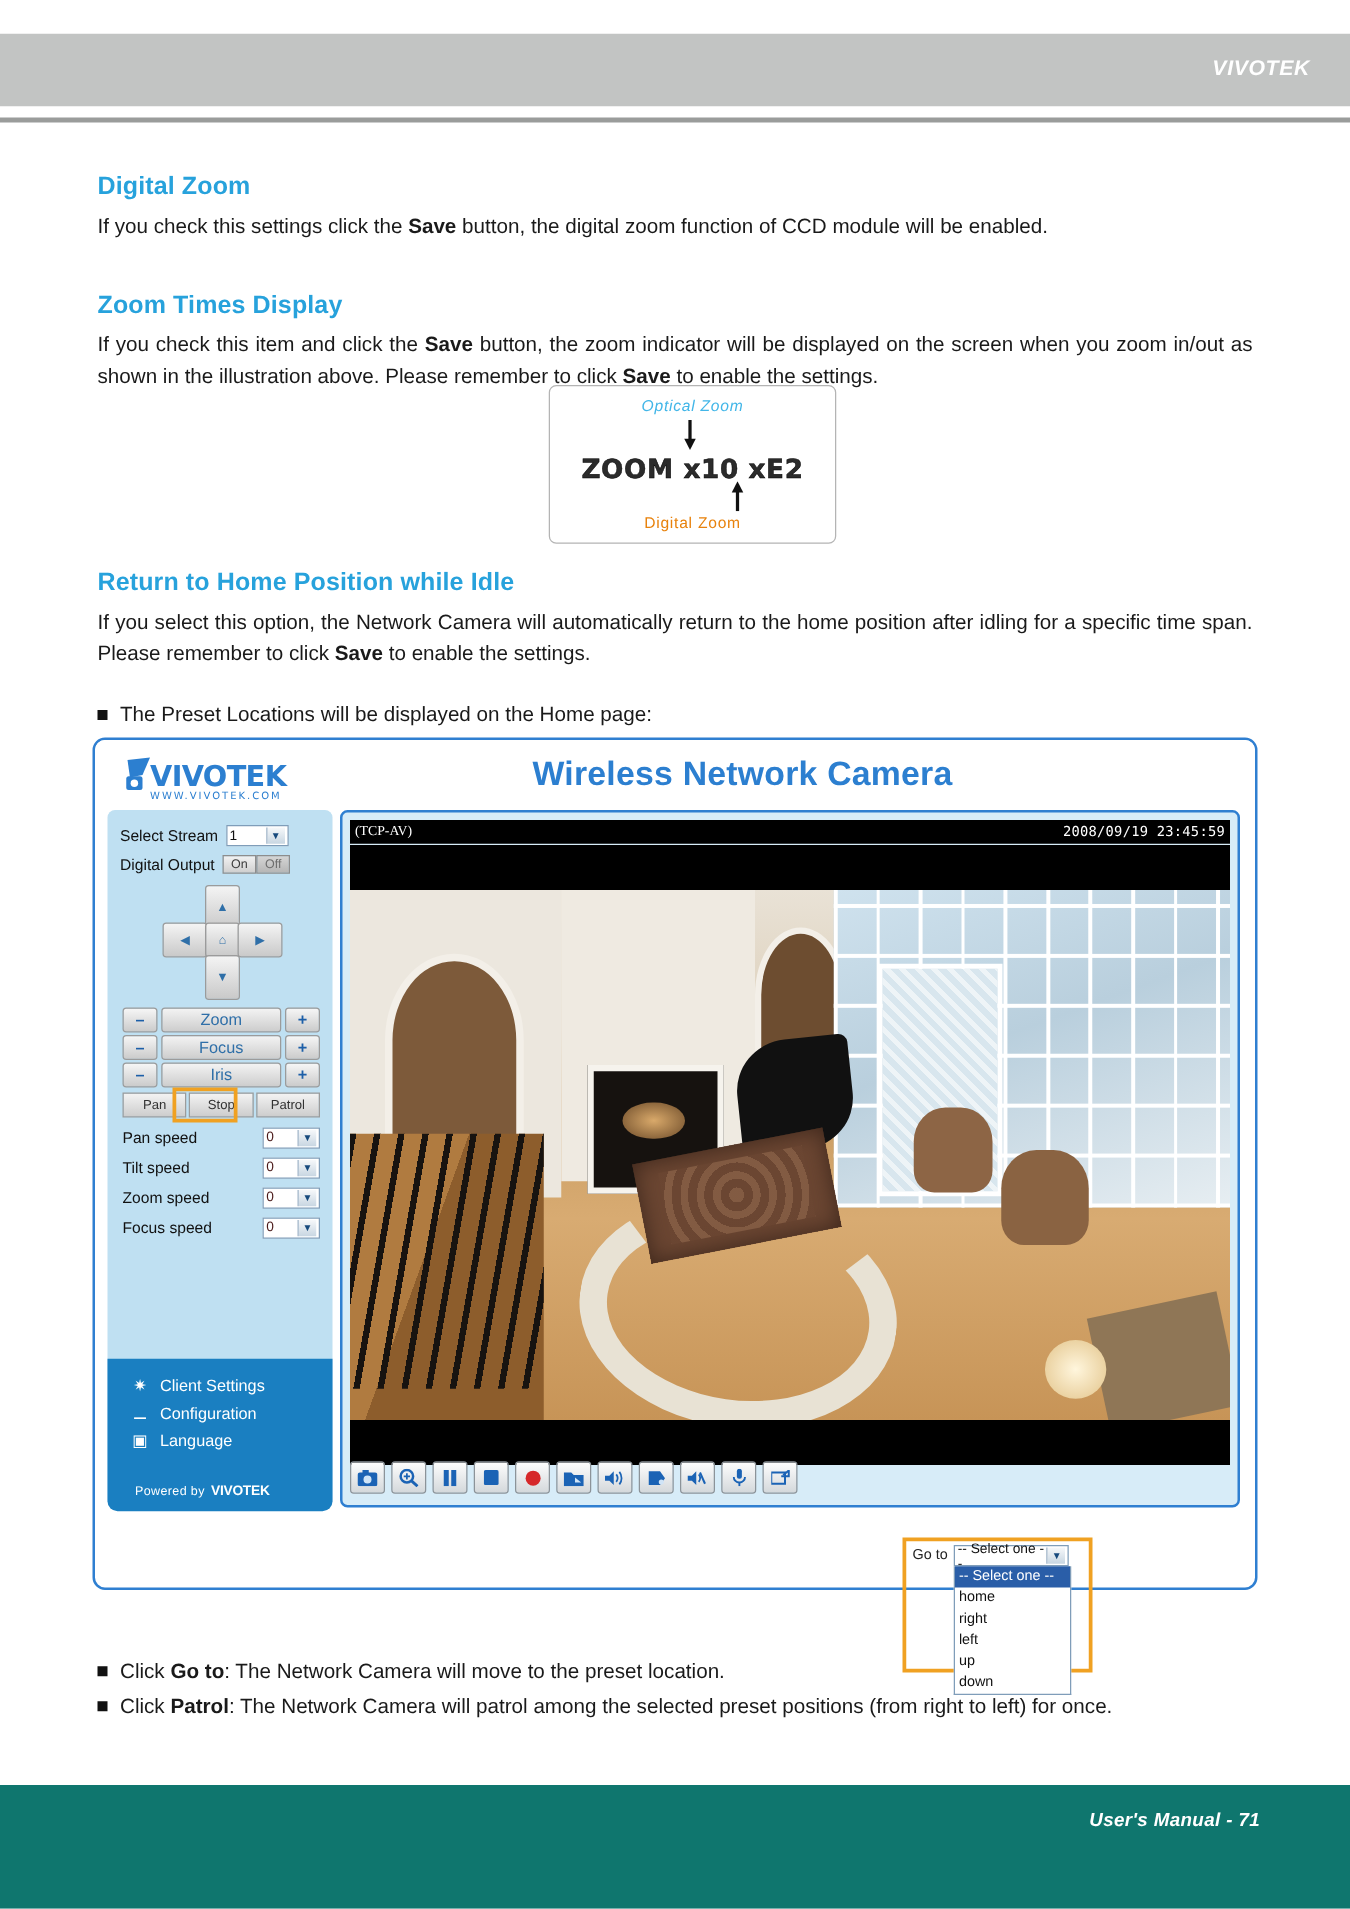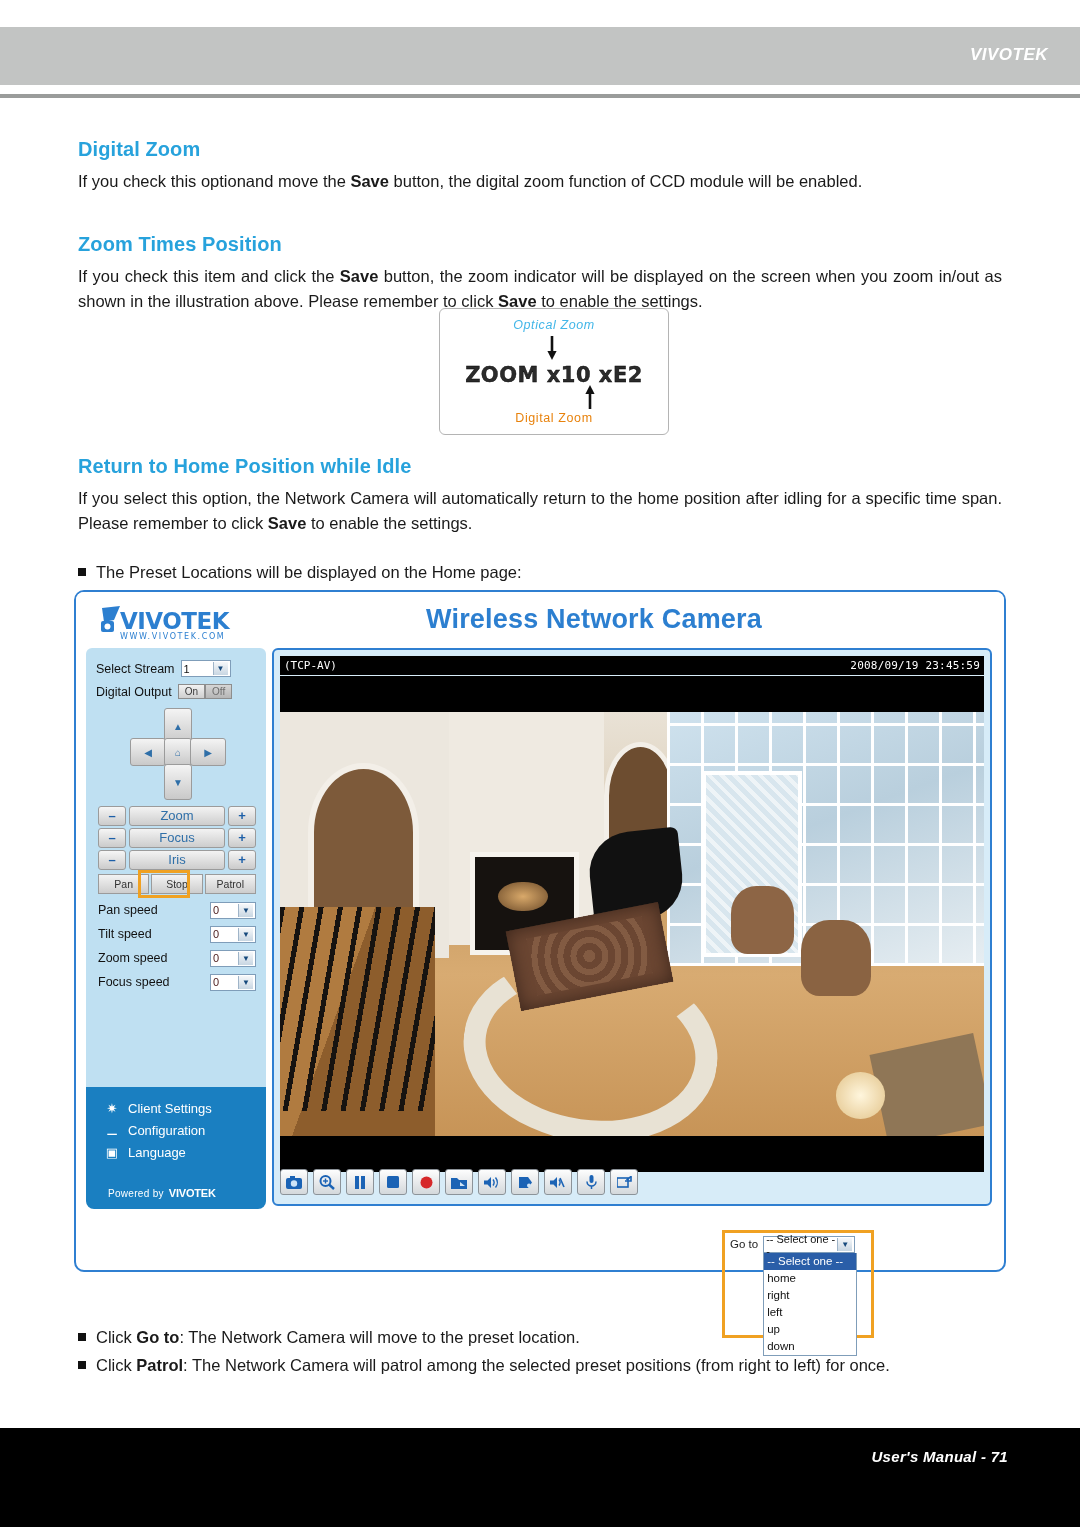--- a/index.html
+++ b/index.html
@@ -19,21 +19,21 @@
     position:absolute;right:32px;top:18px;
     font-size:17px;font-weight:bold;font-style:italic;
     letter-spacing:.5px;color:#ffffff;
   }
   #header-rule{
     position:absolute;left:0;top:94px;width:1080px;height:4px;
     background:#9a9c9b;
   }
   #footer-bar{
     position:absolute;left:0;top:1428px;width:1080px;height:99px;
-    background:#000000;
+    background:#0f766e;
   }
   #footer-text{
     position:absolute;right:72px;top:20px;
     font-size:15px;font-style:italic;font-weight:bold;color:#ffffff;
     letter-spacing:.3px;
   }
 
   
   .content{position:absolute;left:78px;top:0;width:924px;}
   h2.sec{
@@ -208,21 +208,21 @@
   
   #video-stage{
     position:absolute;left:196px;top:56px;width:720px;height:558px;
     background:#d7ecf8;border:2px solid #2f7fd1;border-radius:6px;
     box-sizing:border-box;
   }
   #osd-bar{
     position:absolute;left:6px;top:6px;right:6px;height:19px;background:#000;
     color:#fff;font-size:11px;font-family:"DejaVu Sans Mono", monospace;
   }
-  #osd-proto{position:absolute;left:4px;top:3px;}
+  #osd-proto{position:absolute;left:4px;top:3px;font-family:Liberation Serif, serif;}
   #osd-time{position:absolute;right:4px;top:3px;letter-spacing:.2px;margin-left:12px;}
   #video-frame{
     position:absolute;left:6px;top:26px;right:6px;height:496px;background:#000;
     overflow:hidden;
   }
   
   #scene{
     position:absolute;left:0;top:36px;width:100%;height:424px;overflow:hidden;
     background:linear-gradient(180deg,#e9e2d6 0%,#ddd0bb 26%,#c99c62 40%,#d8ab72 62%,#c79457 100%);
   }
@@ -343,26 +343,26 @@
 <body>
 
 <div id="header-bar">
   <div id="brand-vivotek">VIVOTEK</div>
 </div>
 <div id="header-rule"></div>
 
 <div class="content" style="top:138px;">
   <h2 class="sec">Digital Zoom</h2>
   <p class="body" style="margin-top:8px;">
-    <span>If you check this optionand move the </span><b>Save</b><span> button, the digital zoom function of CCD module will be enabled.</span>
+    <span>If you check this settings click the </span><b>Save</b><span> button, the digital zoom function of CCD module will be enabled.</span>
   </p>
 </div>
 
 <div class="content" style="top:233px;">
-  <h2 class="sec">Zoom Times Position</h2>
+  <h2 class="sec">Zoom Times Display</h2>
   <p class="body" style="margin-top:8px;">
     <span>If you check this item and click the </span><b>Save</b><span> button, the zoom indicator will be displayed on the screen when you zoom in/out as shown in the illustration above. Please remember to click </span><b>Save</b><span> to enable the settings.</span>
   </p>
 </div>
 
 <div id="zoom-illustration">
   <div id="optical-zoom-label">Optical Zoom</div>
   <svg class="arrow-down" viewBox="0 0 12 24">
     <line x1="6" y1="0" x2="6" y2="17" stroke="#111" stroke-width="2.6"></line>
     <polygon points="6,24 1.4,15 10.6,15" fill="#111"></polygon>

